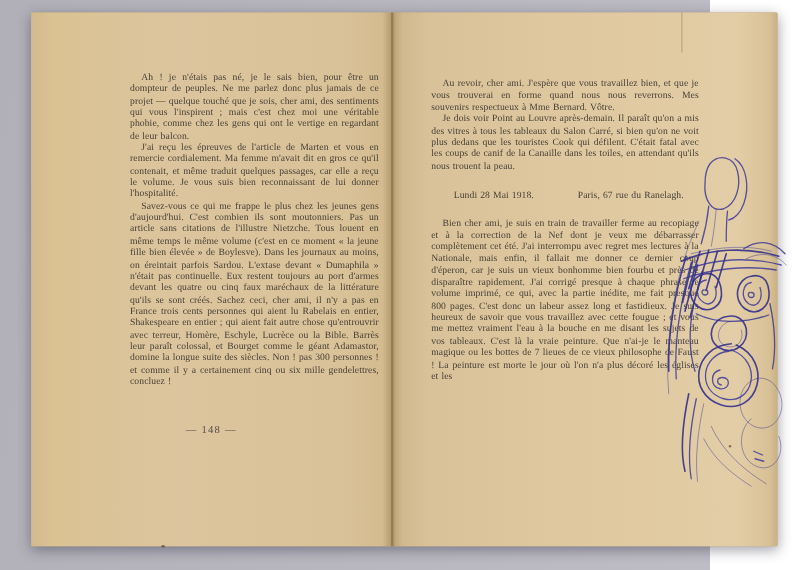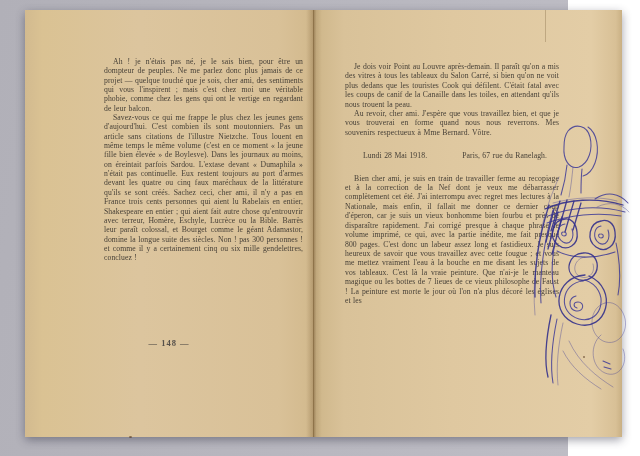--- a/index.html
+++ b/index.html
@@ -42,21 +42,20 @@
   #col-left{left:79px;top:47px;width:199px;font-size:7.7px;line-height:9.35px;}
   #col-right{left:320px;top:52px;width:214px;font-size:7.7px;line-height:9.4px;}
   .para{margin:0;text-indent:9px;}
   .dateline{
     display:flex;justify-content:space-between;
     margin:14px 0 13px 12px;padding:0 12px 0 6px;text-indent:0;
   }
   .folio{
     position:absolute;color:#56504a;font-size:8.5px;letter-spacing:1px;
     text-align:center;
-    font-weight:bold;
   }
   #folio-left{left:0;top:328px;width:288px;}
   #folio-right{left:288px;top:336px;width:302px;}
   #sketch-svg{position:absolute;left:480px;top:105px;width:130px;height:300px;}
   .ink{fill:none;stroke:#3d3a96;stroke-linecap:round;stroke-linejoin:round;}
   .ink-h{stroke:#34318c;stroke-width:1.3;opacity:.9;}
   .ink-m{stroke-width:1.05;opacity:.85;}
   .ink-l{stroke-width:.7;opacity:.55;}
   .speck{position:absolute;border-radius:50%;background:rgba(80,50,25,.6);}
   #speck-1{left:104px;top:426px;width:3px;height:2px;}
@@ -68,30 +67,31 @@
 </style>
 </head>
 <body>
 
 <div id="stage">
   <div id="book">
 
     <div id="page-left" class="page">
       <div id="col-left" class="textcol">
         <p class="para">Ah ! je n'étais pas né, je le sais bien, pour être un dompteur de peuples. Ne me parlez donc plus jamais de ce projet — quelque touché que je sois, cher ami, des sentiments qui vous l'inspirent ; mais c'est chez moi une véritable phobie, comme chez les gens qui ont le vertige en regardant de leur balcon.</p>
+        <p class="para">J'ai reçu les épreuves de l'article de Marten et vous en remercie cordialement. Ma femme m'avait dit en gros ce qu'il contenait, et même traduit quelques passages, car elle a reçu le volume. Je vous suis bien reconnaissant de lui donner l'hospitalité.</p>
         <p class="para">Savez-vous ce qui me frappe le plus chez les jeunes gens d'aujourd'hui. C'est combien ils sont moutonniers. Pas un article sans citations de l'illustre Nietzche. Tous louent en même temps le même volume (c'est en ce moment « la jeune fille bien élevée » de Boylesve). Dans les journaux au moins, on éreintait parfois Sardou. L'extase devant « Dumaphila » n'était pas continuelle. Eux restent toujours au port d'armes devant les quatre ou cinq faux maréchaux de la littérature qu'ils se sont créés. Sachez ceci, cher ami, il n'y a pas en France trois cents personnes qui aient lu Rabelais en entier, Shakespeare en entier ; qui aient fait autre chose qu'entrouvrir avec terreur, Homère, Eschyle, Lucrèce ou la Bible. Barrès leur paraît colossal, et Bourget comme le géant Adamastor, domine la longue suite des siècles. Non ! pas 300 personnes ! et comme il y a certainement cinq ou six mille gendelettres, concluez !</p>
       </div>
       <div id="folio-left" class="folio">— 148 —</div>
     </div>
 
     <div id="page-right" class="page"></div>
 
     <div id="col-right" class="textcol">
+      <p class="para">Au revoir, cher ami. J'espère que vous travaillez bien, et que je vous trouverai en forme quand nous nous reverrons. Mes souvenirs respectueux à Mme Bernard. Vôtre.</p>
       <p class="para">Je dois voir Point au Louvre après-demain. Il paraît qu'on a mis des vitres à tous les tableaux du Salon Carré, si bien qu'on ne voit plus dedans que les touristes Cook qui défilent. C'était fatal avec les coups de canif de la Canaille dans les toiles, en attendant qu'ils nous trouent la peau.</p>
-      <p class="para">Au revoir, cher ami. J'espère que vous travaillez bien, et que je vous trouverai en forme quand nous nous reverrons. Mes souvenirs respectueux à Mme Bernard. Vôtre.</p>
       <div class="dateline">
         <span>Lundi 28 Mai 1918.</span>
         <span>Paris, 67 rue du Ranelagh.</span>
       </div>
       <p class="para">Bien cher ami, je suis en train de travailler ferme au recopiage et à la correction de la Nef dont je veux me débarrasser complètement cet été. J'ai interrompu avec regret mes lectures à la Nationale, mais enfin, il fallait me donner ce dernier coup d'éperon, car je suis un vieux bonhomme bien fourbu et près de disparaître rapidement. J'ai corrigé presque à chaque phrase le volume imprimé, ce qui, avec la partie inédite, me fait presque 800 pages. C'est donc un labeur assez long et fastidieux. Je suis heureux de savoir que vous travaillez avec cette fougue ; et vous me mettez vraiment l'eau à la bouche en me disant les sujets de vos tableaux. C'est là la vraie peinture. Que n'ai-je le manteau magique ou les bottes de 7 lieues de ce vieux philosophe de Faust ! La peinture est morte le jour où l'on n'a plus décoré les églises et les</p>
     </div>
 
     <div id="gutter"></div>
     <div id="gutter-line"></div>
     <div id="edge-seam"></div>

